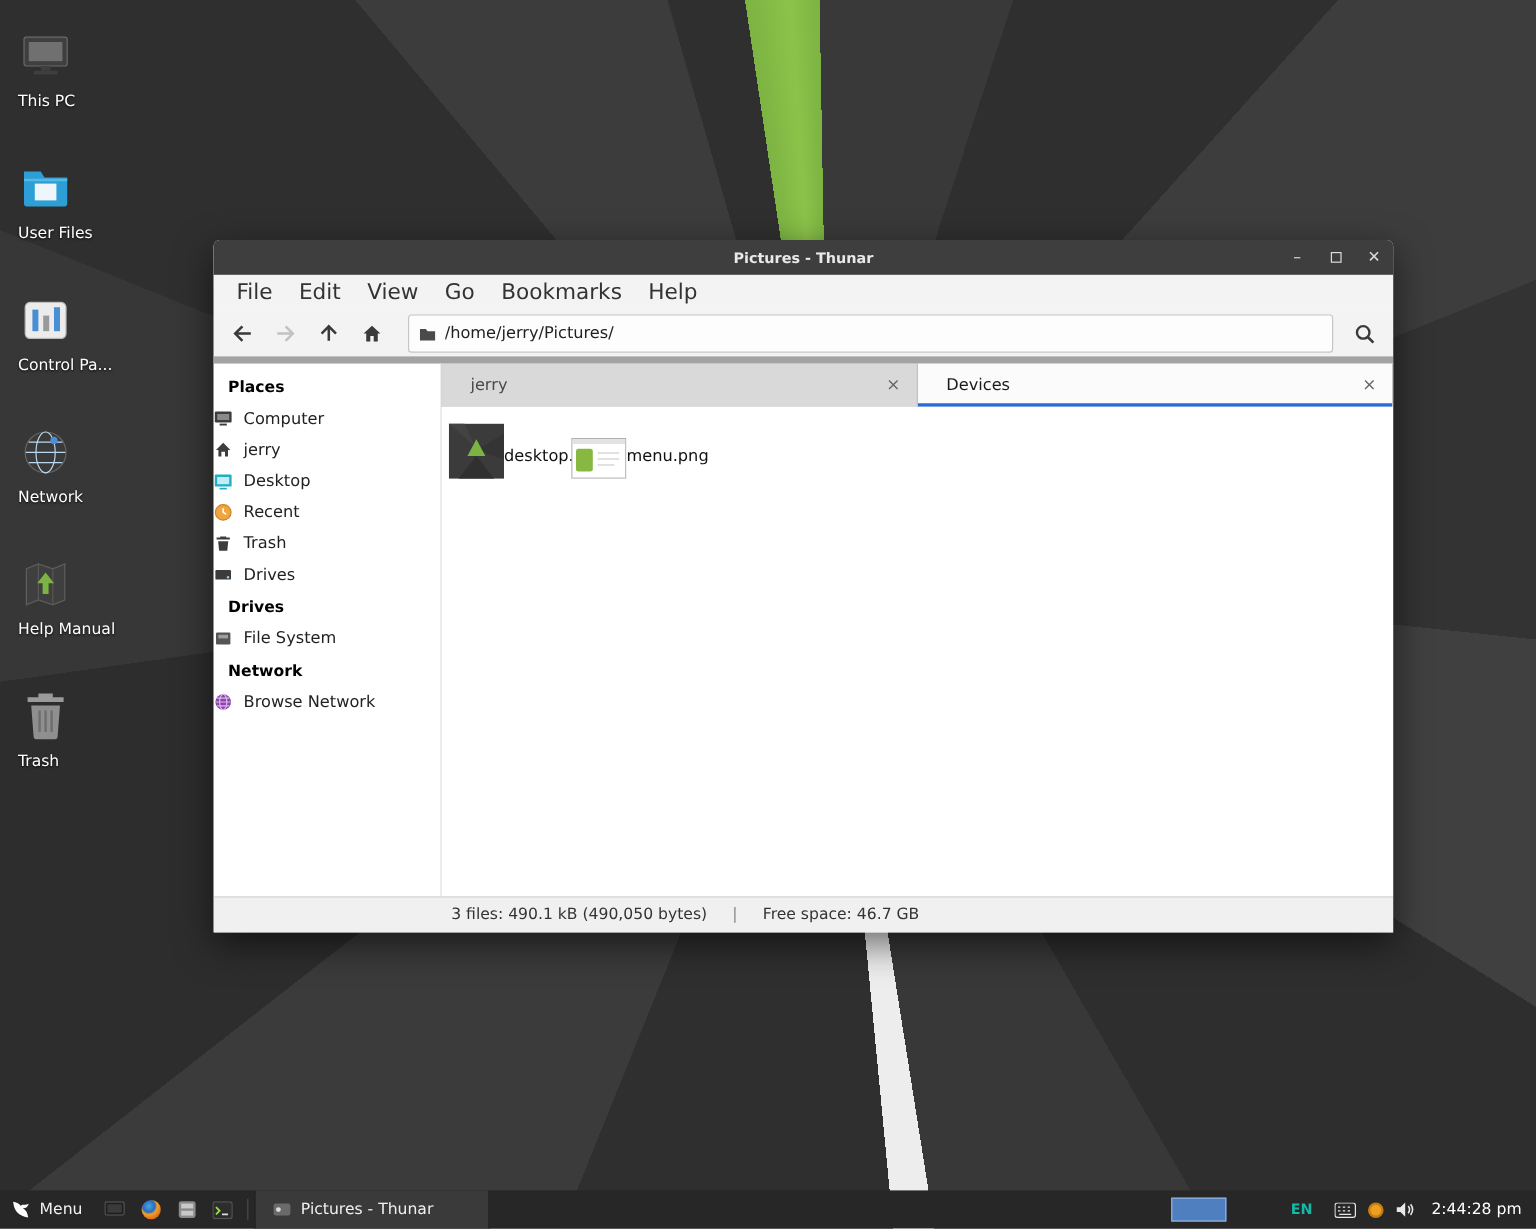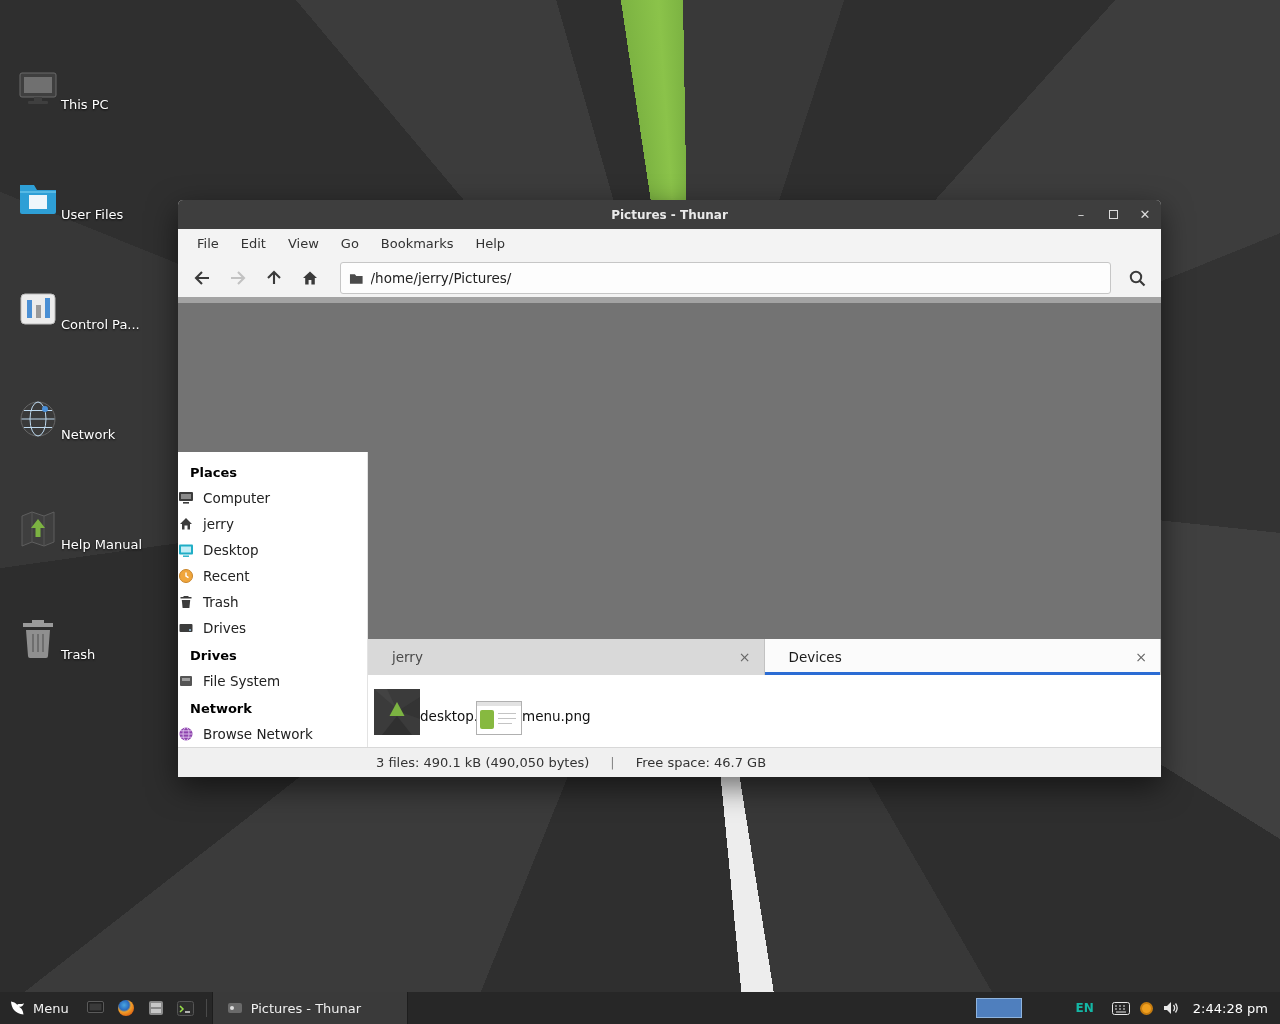--- a/index.html
+++ b/index.html
@@ -23,43 +23,43 @@
         #373737 262deg, #373737 292deg,
         #2f2f2f 292deg, #2f2f2f 320deg,
         #3c3c3c 320deg, #3c3c3c 344deg,
         #2f2f2f 344deg, #2f2f2f 351.5deg,
         #7cb342 351.5deg, #8bc34a 356deg, #7cb342 359deg,
         #393939 359deg);
   }
 
   
   .desk-icons { position:absolute; left:15px; top:18px; width:112px; display:flex; flex-direction:column; gap:16px; }
-  .desk-icon { height:94px; display:flex; flex-direction:row; align-items:flex-end; padding-top:6px; cursor:default; }
+  .desk-icon { height:94px; display:flex; flex-direction:column; align-items:flex-start; padding-top:6px; cursor:default; }
   .desk-icon .glyph { width:46px; height:46px; display:flex; align-items:center; justify-content:center; }
   .desk-icon .lbl { margin-top:7px; font-size:13px; color:#fff; text-shadow:0 1px 2px rgba(0,0,0,.85); white-space:nowrap; }
 
   
   .window { position:absolute; left:178px; top:200px; width:983px; height:577px; display:flex; flex-direction:column;
             border-radius:5px 5px 0 0; overflow:hidden; box-shadow:0 10px 30px rgba(0,0,0,.55); background:#fff; }
   .titlebar { height:29px; background:#3e3e3e; position:relative; display:flex; align-items:center; flex:none; }
   .title { position:absolute; left:0; right:0; text-align:center; font-size:12px; font-weight:bold; color:#e9e9e9; }
   .win-controls { margin-left:auto; display:flex; align-items:center; height:100%; position:relative; }
   .winbtn { width:32px; height:100%; display:flex; align-items:center; justify-content:center; color:#dcdcdc; font-size:13px; cursor:default; }
   .maxbox { width:9px; height:9px; border:1px solid #dcdcdc; display:block; }
 
   .menubar { height:30px; background:#f3f3f3; display:flex; align-items:center; padding-left:8px; flex:none; }
-  .menu-item { padding:0 11px; font-size:13px; color:#333; line-height:30px; }
+  .menu-item { padding:0 11px; font-size:18px; color:#333; line-height:30px; }
 
   .toolbar { height:44px; background:#f3f3f3; border-bottom:6px solid #a3a3a3; display:flex; align-items:center; padding:0 6px; flex:none; }
   .tool-btn { width:36px; height:32px; display:flex; align-items:center; justify-content:center; border-radius:3px; }
   .pathbar { flex:1; height:32px; margin:0 8px 0 12px; background:#fdfdfd; border:1px solid #c6c6c6; border-radius:3px;
              display:flex; align-items:center; padding:0 8px; gap:7px; }
   .pathbar input { border:none; outline:none; background:transparent; font-family:"DejaVu Sans", sans-serif; font-size:13.5px; color:#222; width:100%; }
 
-  .content { flex:1; display:flex; min-height:0; background:#737373;align-items:flex-end; }
+  .content { flex:1; display:flex; min-height:0; background:#d946ef; }
   .sidebar { width:190px; flex:none; background:#fff; border-right:1px solid #e3e3e3; padding-top:6px; overflow:hidden; }
   .side-header { padding:7px 12px 5px 12px; font-size:13px; font-weight:bold; color:#000; }
   .side-item { height:26px; display:flex; align-items:center; gap:9px; font-size:13.5px; color:#222; cursor:default; }
   .side-item .i16 { width:16px; height:16px; display:flex; align-items:center; justify-content:center; }
 
   .rightpane { flex:1; display:flex; flex-direction:column; min-width:0; }
   .tabbar { height:36px; background:#d0d0d0; display:flex; flex:none; }
   .tab { flex:1; display:flex; align-items:center; padding:0 10px 0 24px; background:#d9d9d9; border-right:1px solid #c2c2c2; cursor:default; }
   .tab .tab-label { font-size:13.5px; color:#4a4a4a; flex:1; }
   .tab.active { background:#fbfbfb; box-shadow:inset 0 -3px 0 #2b6cd4; }

